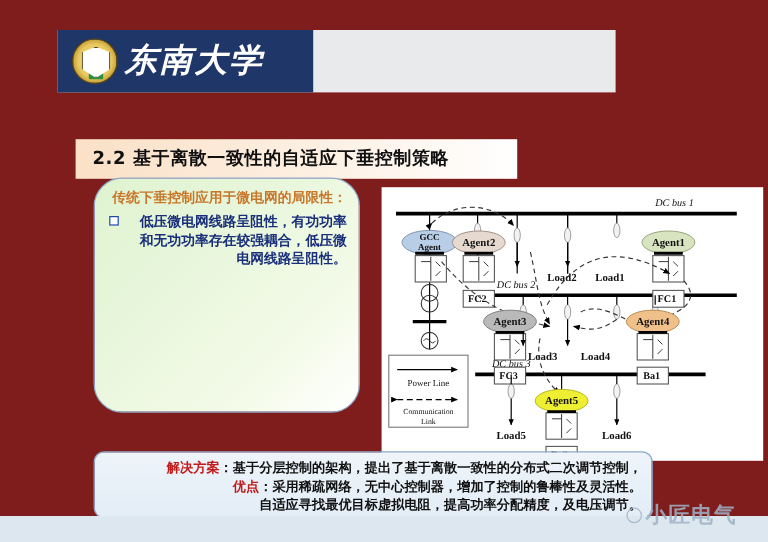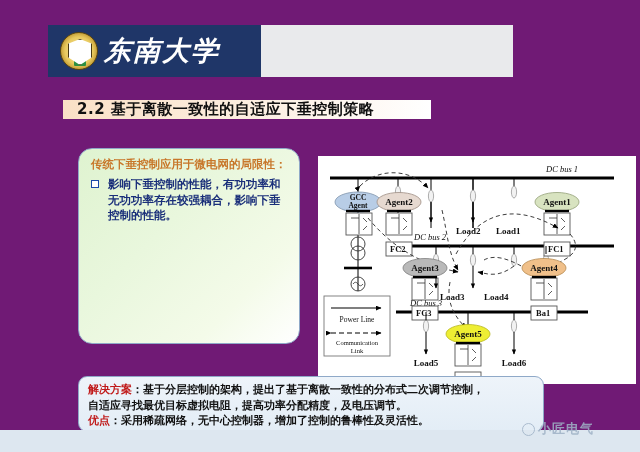--- a/index.html
+++ b/index.html
@@ -2,21 +2,21 @@
 <html><head>
 <meta charset="utf-8">
 <style>
   html,body{margin:0;padding:0;}
   body{
     width:640px;height:452px;overflow:hidden;
     background:#ffffff;
     font-family:"Liberation Sans","DejaVu Sans",sans-serif;
     position:relative;
   }
-  .slide{position:absolute;left:0;top:0;width:640px;height:452px;background:#701a75;}
+  .slide{position:absolute;left:0;top:0;width:640px;height:452px;background:#7f1d1d;text-align:right;}
 
   
   .header{position:absolute;left:48px;top:25px;width:465px;height:52px;background:#e9eaec;}
   .header-logo{position:absolute;left:0;top:0;width:213px;height:52px;background:#1f3668;overflow:hidden;}
   .seal{position:absolute;left:12px;top:7px;width:38px;height:38px;border-radius:50%;
         background:radial-gradient(circle at 50% 50%,#f6e7a8 0%,#e8c95e 55%,#b9912c 78%,#6e5418 100%);
         border:1.5px solid #5d470f;box-sizing:border-box;}
   .seal:after{content:"";position:absolute;left:7px;top:6px;width:24px;height:26px;
         background:#ffffff;border:1px solid #4a3a12;box-sizing:border-box;
         clip-path:polygon(50% 0%,100% 18%,100% 70%,50% 100%,0% 70%,0% 18%);}
@@ -24,29 +24,29 @@
         border-left:8px solid transparent;border-right:8px solid transparent;border-top:13px solid #2c8f42;}
   .seal-pad{position:absolute;left:13px;top:24px;width:12px;height:9px;background:#2c8f42;border-radius:1px;}
   .cn-logo{position:absolute;left:56px;top:6px;color:#fff;font-size:27px;line-height:40px;
         font-family:"DejaVu Serif","Liberation Serif",serif;font-weight:700;letter-spacing:2px;
         font-style:italic;}
   .header-en{position:absolute;left:225px;top:0;height:52px;display:flex;align-items:center;
         color:#2c3f6e;font-family:"Liberation Serif","DejaVu Serif",serif;font-weight:700;
         font-size:17px;letter-spacing:.5px;}
 
   
-  .titlebar{position:absolute;left:63px;top:100px;width:368px;height:19px;
+  .titlebar{position:absolute;left:63px;top:116px;width:368px;height:33px;
         background:linear-gradient(to right,#fae0c6 0%,#fdf0e3 55%,#ffffff 100%);
         display:flex;align-items:center;}
   .titlebar span{padding-left:14px;color:#111;font-weight:700;font-size:15px;
         font-family:"DejaVu Sans","Liberation Sans",sans-serif;letter-spacing:.5px;}
 
   
   .greenbox{position:absolute;left:78px;top:148px;width:222px;height:196px;
-        border:1.2px solid #8fa9c8;border-radius:14px;
+        border:1.2px solid #8fa9c8;border-radius:24px;
         background:linear-gradient(135deg,#dff3d0 0%,#e9f7dd 40%,#f4fbe9 75%,#ffffff 100%);
         box-sizing:border-box;padding:8px 10px 4px 12px;}
   .gb-head{color:#c8772a;font-weight:700;font-size:11.5px;line-height:15px;
         font-family:"DejaVu Sans","Liberation Sans",sans-serif;}
   .gb-list{margin:5px 0 0 0;padding:0;list-style:none;}
   .gb-list li{position:relative;padding-left:17px;margin-bottom:6px;
         color:#1a2f7a;font-weight:700;font-size:11.5px;line-height:15.5px;
         font-family:"DejaVu Sans","Liberation Sans",sans-serif;}
   .gb-list li .bullet{position:absolute;left:0;top:3px;width:8px;height:8px;
         border:1.6px solid #1b49a8;box-sizing:border-box;background:#fff;}
@@ -60,21 +60,21 @@
         border:1.1px solid #8fa9c8;border-radius:9px;box-sizing:border-box;
         background:linear-gradient(to bottom,#eef4fa 0%,#e3edf6 100%);
         padding:5px 8px 0 9px;}
   .bb-line{font-size:11px;line-height:15.5px;color:#111;font-weight:600;
         font-family:"DejaVu Sans","Liberation Sans",sans-serif;}
   .bb-key{color:#c01a1a;font-weight:700;}
 
   
   .bottomstrip{position:absolute;left:0;top:430px;width:640px;height:22px;background:#dde7f0;}
   .watermark{position:absolute;left:522px;top:417px;width:112px;height:24px;
-        color:#9fb2c6;font-size:13px;font-weight:700;letter-spacing:1px;
+        color:#9fb2c6;font-size:18px;font-weight:700;letter-spacing:1px;
         font-family:Liberation Sans, sans-serif;
         display:flex;align-items:center;gap:3px;opacity:.85;}
   .wm-dot{width:13px;height:13px;border:1.5px solid #9fb2c6;border-radius:50%;
         display:inline-block;box-sizing:border-box;}
 </style>
 </head>
 <body>
 
 <div class="slide">
 
@@ -90,21 +90,21 @@
 
   <div class="titlebar">
     <span>2.2 基于离散一致性的自适应下垂控制策略</span>
   </div>
 
   <div class="greenbox">
     <div class="gb-head">传统下垂控制应用于微电网的局限性：</div>
     <ul class="gb-list">
       <li>
         <span class="bullet"></span>
-        <span>影响下垂控制的性能，有功功率和无功功率存在较强耦合，影响下垂控制的性能。</span>
+        <span>低压微电网线路呈阻性，有功功率和无功功率存在较强耦合，低压微电网线路呈阻性。</span>
       </li>
     </ul>
   </div>
 
   <div class="diagram">
     <svg width="318" height="228" viewBox="0 0 318 228" xmlns="http://www.w3.org/2000/svg">
       <defs>
         <marker id="ah" markerWidth="7" markerHeight="7" refX="5.5" refY="2.6" orient="auto">
           <path d="M0,0 L6,2.6 L0,5.2 z" fill="#000"></path>
         </marker>
@@ -267,24 +267,24 @@
         <text x="39" y="197" text-anchor="middle" font-family="Liberation Serif, serif" font-size="6.5" fill="#111">Link</text>
       </g>
     </svg>
   </div>
 
   <div class="bottombox">
     <div class="bb-line">
       <span class="bb-key">解决方案</span><span>：</span><span>基于分层控制的架构，提出了基于离散一致性的分布式二次调节控制，</span>
     </div>
     <div class="bb-line">
+      <span class="bb-key">优点</span><span>：</span><span>采用稀疏网络，无中心控制器，增加了控制的鲁棒性及灵活性。</span>
+    </div>
+    <div class="bb-line">
       <span>自适应寻找最优目标虚拟电阻，提高功率分配精度，及电压调节。</span>
-    </div>
-    <div class="bb-line">
-      <span class="bb-key">优点</span><span>：</span><span>采用稀疏网络，无中心控制器，增加了控制的鲁棒性及灵活性。</span>
     </div>
   </div>
 
   <div class="bottomstrip"></div>
   <div class="watermark">
     <span class="wm-dot"></span>
     <span>小匠电气</span>
   </div>
 
 </div>

